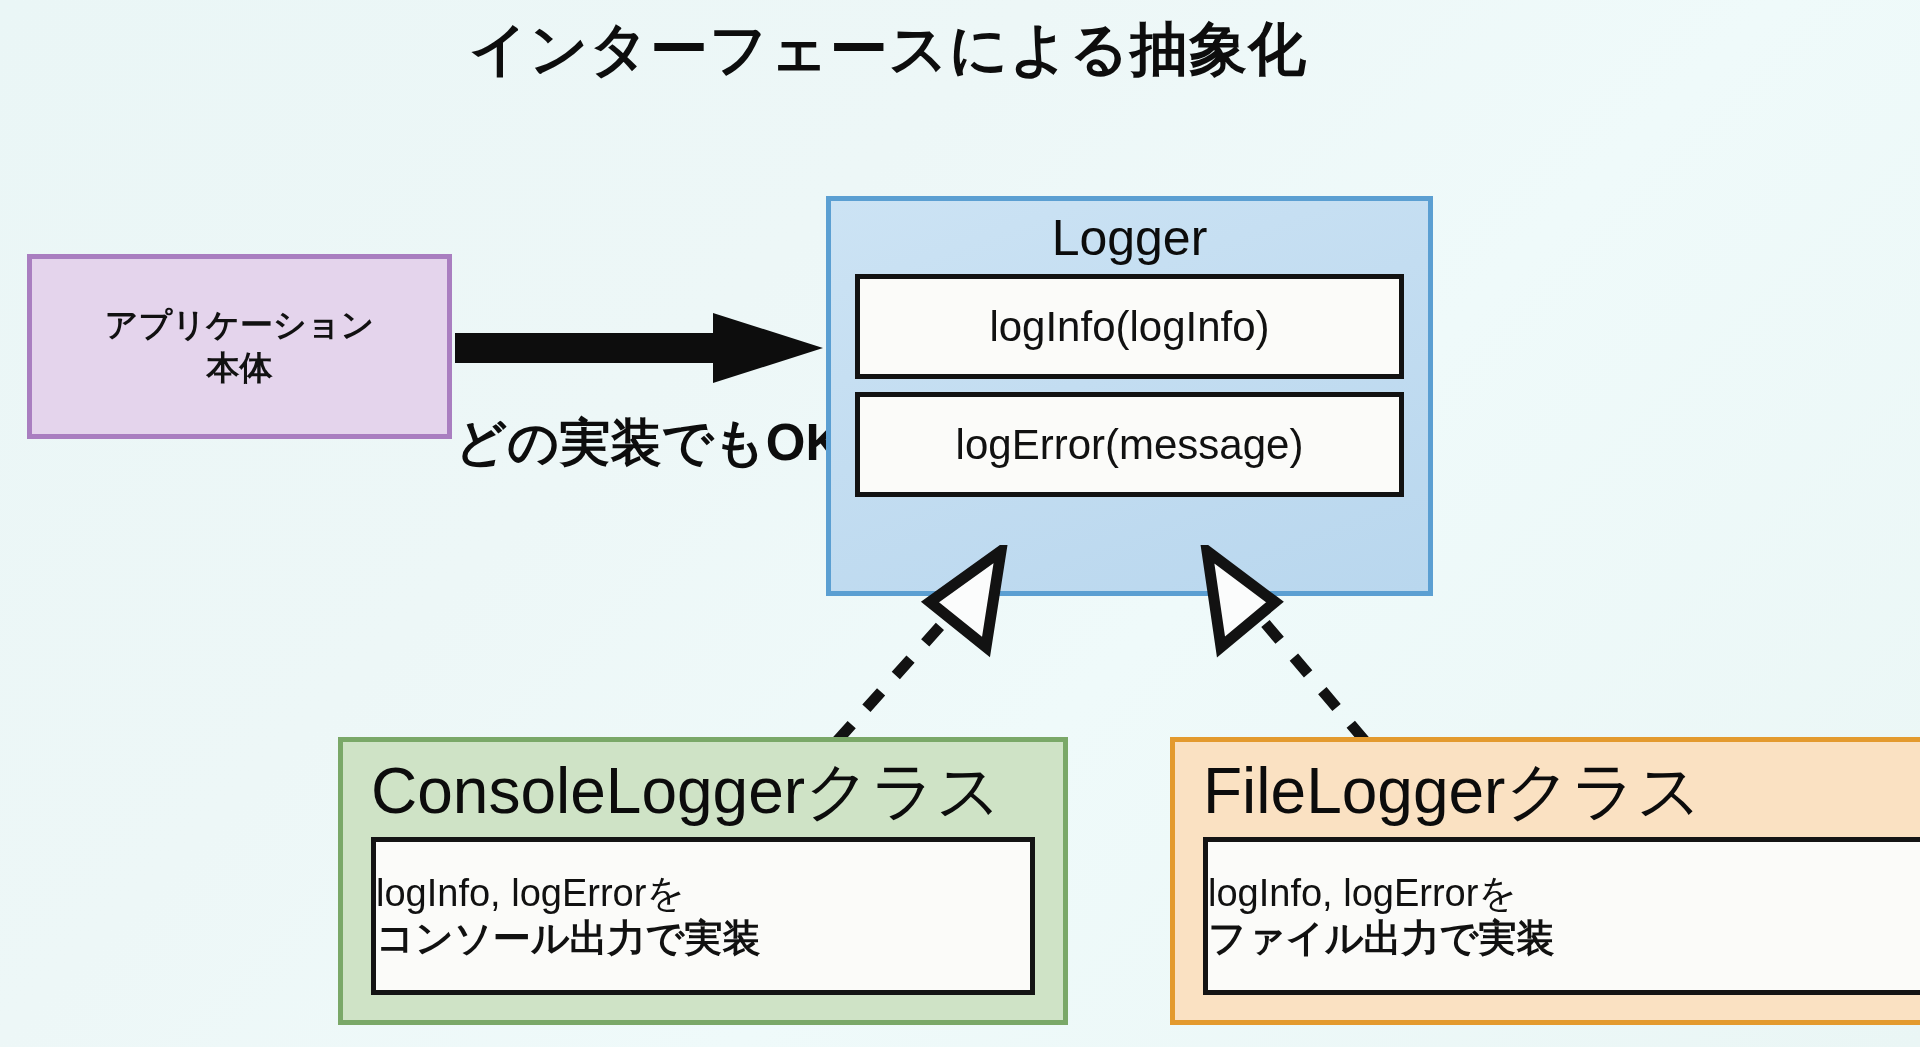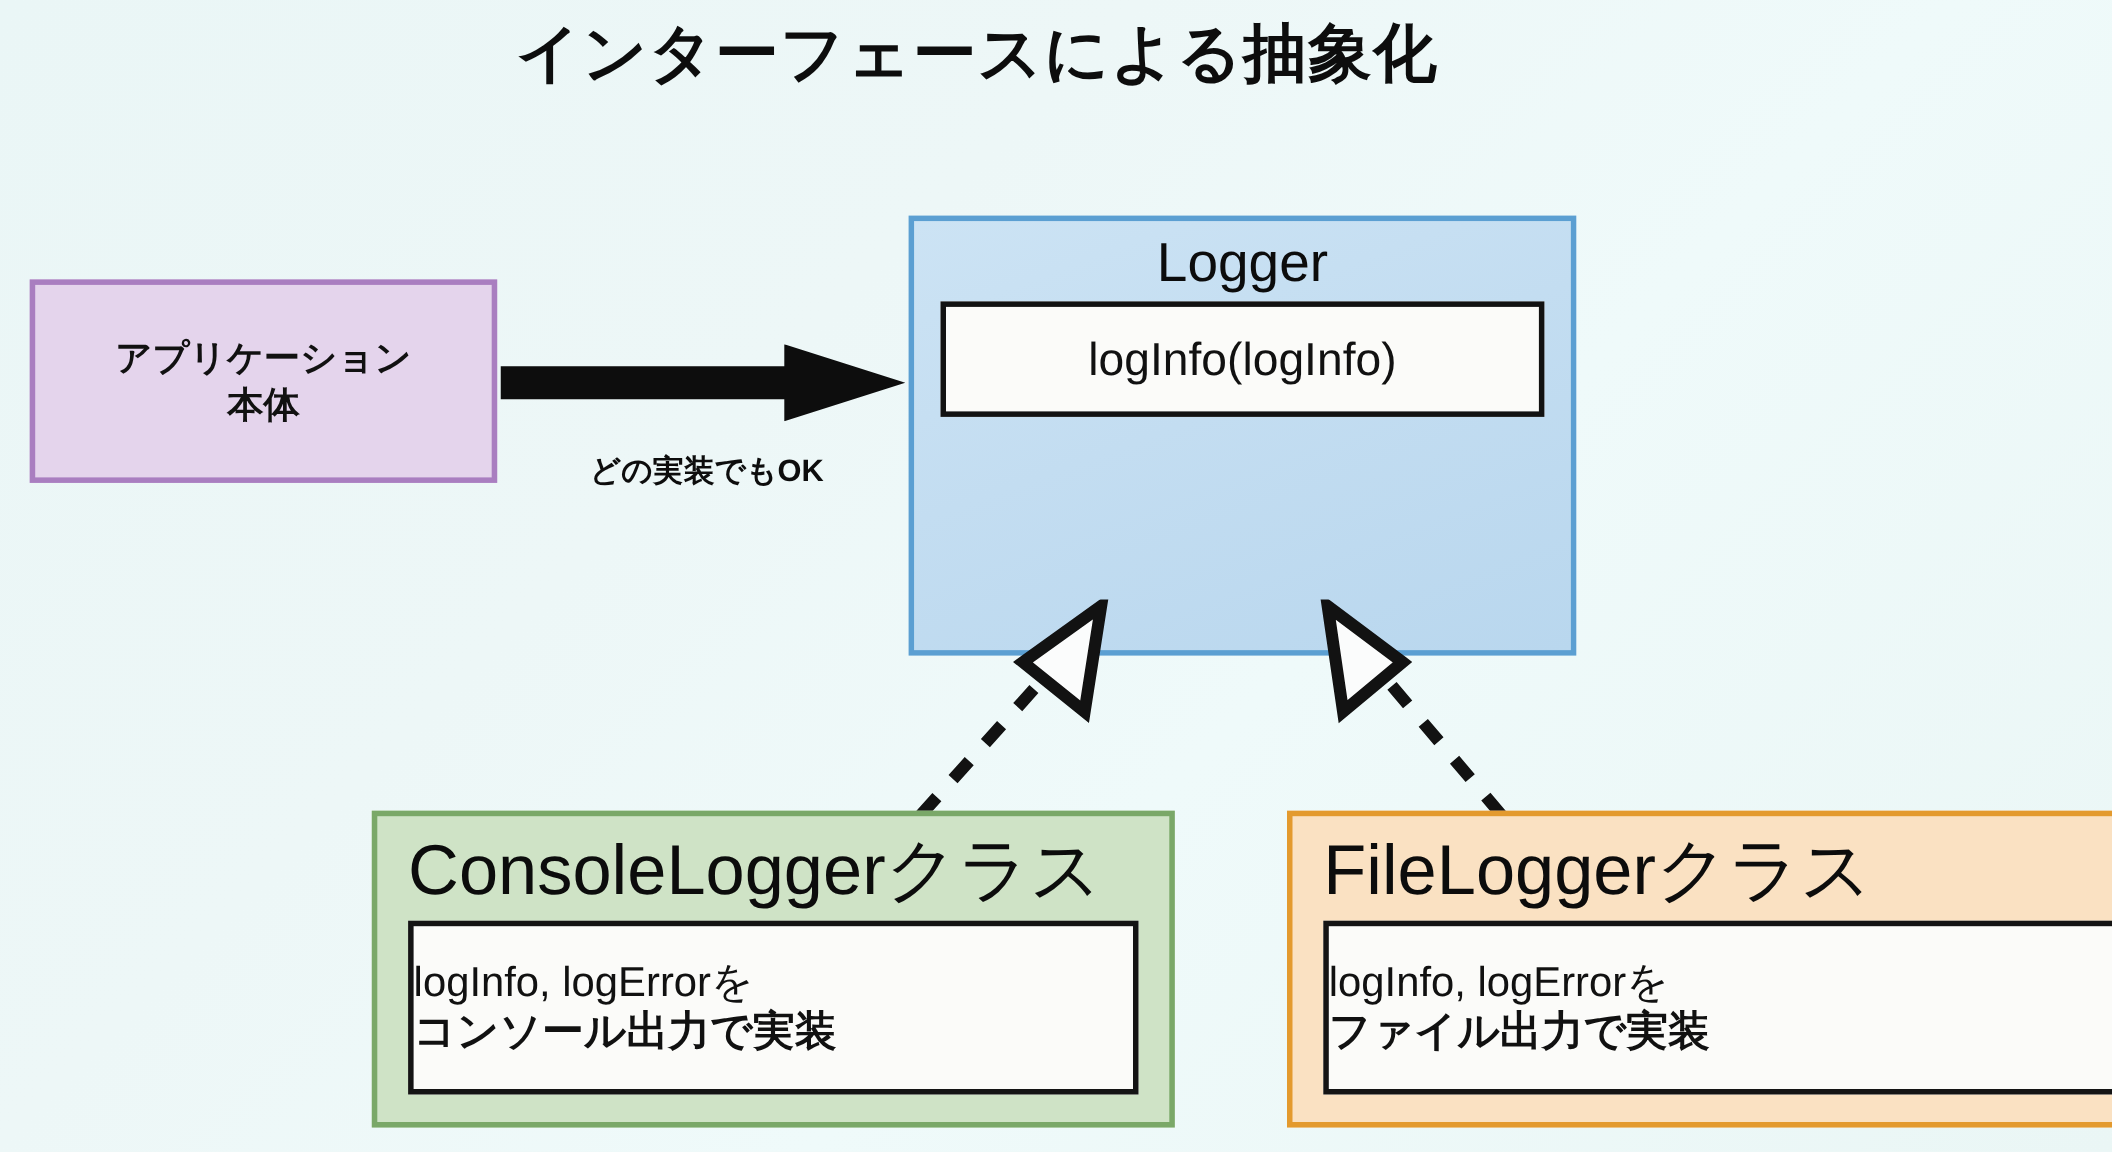--- a/index.html
+++ b/index.html
@@ -108,21 +108,21 @@
     top: 313px;
     width: 370px;
     height: 70px;
   }
   #arrow-label {
     position: absolute;
     left: 455px;
     top: 409px;
     width: 375px;
     text-align: center;
-    font-size: 28px;
+    font-size: 51px;
     font-weight: bold;
     color: #0d0d0d;
     white-space: nowrap;
   }
 
   
   .inherit-svg {
     position: absolute;
   }
   #inherit-left { left: 815px; top: 545px; width: 300px; height: 205px; }
@@ -197,20 +197,21 @@
   </div>
 
   <svg id="flow-arrow" viewBox="0 0 370 70" preserveAspectRatio="none">
     <path d="M0,20 L258,20 L258,0 L368,35 L258,70 L258,50 L0,50 Z" fill="#0d0d0d"></path>
   </svg>
   <div id="arrow-label">どの実装でもOK</div>
 
   <div id="logger-box" class="box">
     <div id="logger-title" class="box-title">Logger</div>
     <div class="method-row">logInfo(logInfo)</div>
+    <div class="method-row">logError(message)</div>
   </div>
 
   <svg id="inherit-left" class="inherit-svg" viewBox="0 0 300 205">
     <g stroke="#121212" stroke-width="11" stroke-linecap="butt" stroke-dasharray="22 22" fill="none">
       <line x1="22" y1="196" x2="128" y2="78"></line>
     </g>
     <polygon points="115,57 186,6 171,102" fill="#fbfcfc" stroke="#121212" stroke-width="11" stroke-linejoin="miter"></polygon>
   </svg>
 
   <svg id="inherit-right" class="inherit-svg" viewBox="0 0 300 205">

